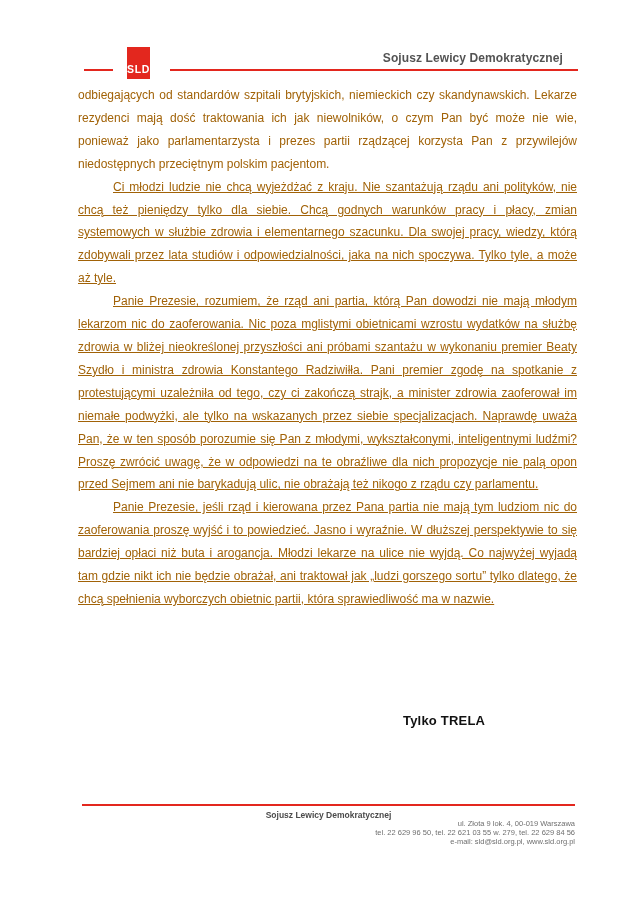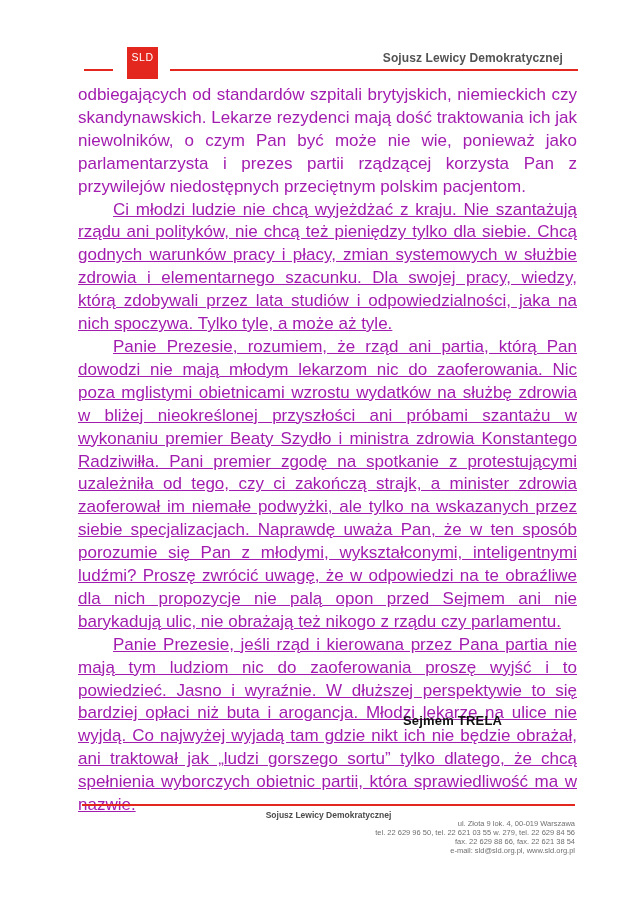--- a/index.html
+++ b/index.html
@@ -10,38 +10,38 @@
     margin:0 auto;
     font-family:"Liberation Sans", sans-serif;
     overflow:hidden;
   }
   
   .hdr-dash-left{
     position:absolute;left:84px;top:69px;width:29px;height:2px;
     background:#e3271e;
   }
   .hdr-logo{
-    position:absolute;left:127px;top:47px;width:31px;height:32px;
+    position:absolute;left:127px;top:47px;width:23px;height:32px;
     background:#e3271e;
     display:flex;align-items:flex-end;justify-content:center;
-    color:#ffffff;font-size:10.5px;font-weight:400;letter-spacing:.6px;
-    padding-bottom:16px;box-sizing:border-box;
+    color:#ffffff;font-size:10.5px;font-weight:700;letter-spacing:.6px;
+    padding-bottom:4px;box-sizing:border-box;
   }
   .hdr-rule-right{
     position:absolute;left:170px;top:69px;width:408px;height:2px;
     background:#e3271e;
   }
   .hdr-org{
     position:absolute;top:51px;right:73px;
     font-size:12px;font-weight:600;color:#535353;letter-spacing:.1px;
   }
   
   .body-text{
     position:absolute;left:78px;top:84px;width:499px;
-    font-size:17px;line-height:22.9px;color:#a21caf;
+    font-size:12px;line-height:22.9px;color:#a16207;
     text-align:justify;
   }
   .body-text p{margin:0;}
   .body-text p.indent{text-indent:35px;text-decoration:underline;}
   .signature{
     position:absolute;left:403px;top:713px;
     font-size:13px;font-weight:700;color:#111111;letter-spacing:.2px;
   }
   
   .ftr-rule{
@@ -71,24 +71,23 @@
   <div class="hdr-rule-right"></div>
   <div class="hdr-org">Sojusz Lewicy Demokratycznej</div>
 
   <div class="body-text">
     <p>odbiegających od standardów szpitali brytyjskich, niemieckich czy skandynawskich. Lekarze rezydenci mają dość traktowania ich jak niewolników, o czym Pan być może nie wie, ponieważ jako parlamentarzysta i prezes partii rządzącej korzysta Pan z przywilejów niedostępnych przeciętnym polskim pacjentom.</p>
     <p class="indent">Ci młodzi ludzie nie chcą wyjeżdżać z kraju. Nie szantażują rządu ani polityków, nie chcą też pieniędzy tylko dla siebie. Chcą godnych warunków pracy i płacy, zmian systemowych w służbie zdrowia i elementarnego szacunku. Dla swojej pracy, wiedzy, którą zdobywali przez lata studiów i odpowiedzialności, jaka na nich spoczywa. Tylko tyle, a może aż tyle.</p>
     <p class="indent">Panie Prezesie, rozumiem, że rząd ani partia, którą Pan dowodzi nie mają młodym lekarzom nic do zaoferowania. Nic poza mglistymi obietnicami wzrostu wydatków na służbę zdrowia w bliżej nieokreślonej przyszłości ani próbami szantażu w wykonaniu premier Beaty Szydło i ministra zdrowia Konstantego Radziwiłła. Pani premier zgodę na spotkanie z protestującymi uzależniła od tego, czy ci zakończą strajk, a minister zdrowia zaoferował im niemałe podwyżki, ale tylko na wskazanych przez siebie specjalizacjach. Naprawdę uważa Pan, że w ten sposób porozumie się Pan z młodymi, wykształconymi, inteligentnymi ludźmi? Proszę zwrócić uwagę, że w odpowiedzi na te obraźliwe dla nich propozycje nie palą opon przed Sejmem ani nie barykadują ulic, nie obrażają też nikogo z rządu czy parlamentu.</p>
     <p class="indent">Panie Prezesie, jeśli rząd i kierowana przez Pana partia nie mają tym ludziom nic do zaoferowania proszę wyjść i to powiedzieć. Jasno i wyraźnie. W dłuższej perspektywie to się bardziej opłaci niż buta i arogancja. Młodzi lekarze na ulice nie wyjdą. Co najwyżej wyjadą tam gdzie nikt ich nie będzie obrażał, ani traktował jak „ludzi gorszego sortu” tylko dlatego, że chcą spełnienia wyborczych obietnic partii, która sprawiedliwość ma w nazwie.</p>
   </div>
 
-  <div class="signature">Sejmem TRELA</div>
+  <div class="signature">Tylko TRELA</div>
 
   <div class="ftr-rule"></div>
   <div class="ftr-block">
     <div class="ftr-org">Sojusz Lewicy Demokratycznej</div>
     <div class="ftr-line">ul. Złota 9 lok. 4, 00-019 Warszawa</div>
     <div class="ftr-line">tel. 22 629 96 50, tel. 22 621 03 55 w. 279, tel. 22 629 84 56</div>
-    <div class="ftr-line">fax. 22 629 88 66, fax. 22 621 38 54</div>
     <div class="ftr-line">e-mail: sld@sld.org.pl, www.sld.org.pl</div>
   </div>
 
 </div>
 
 </body></html>

